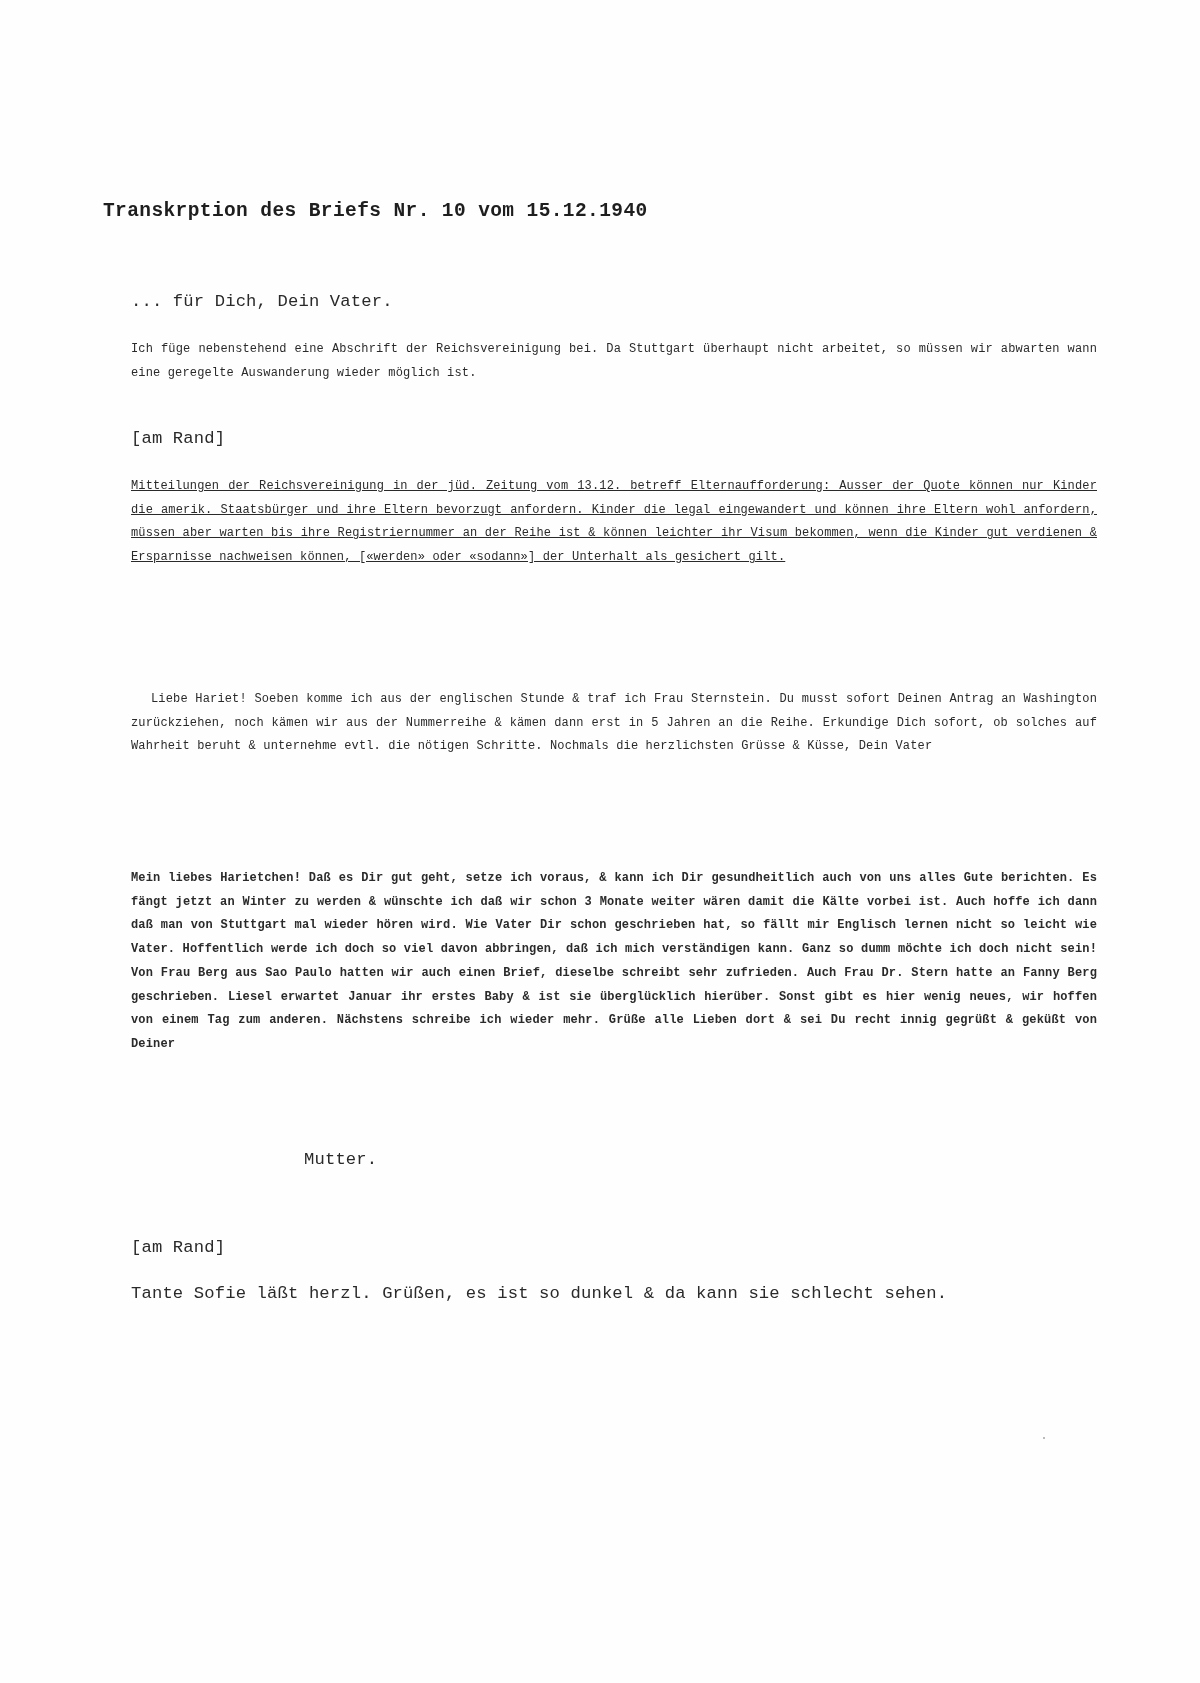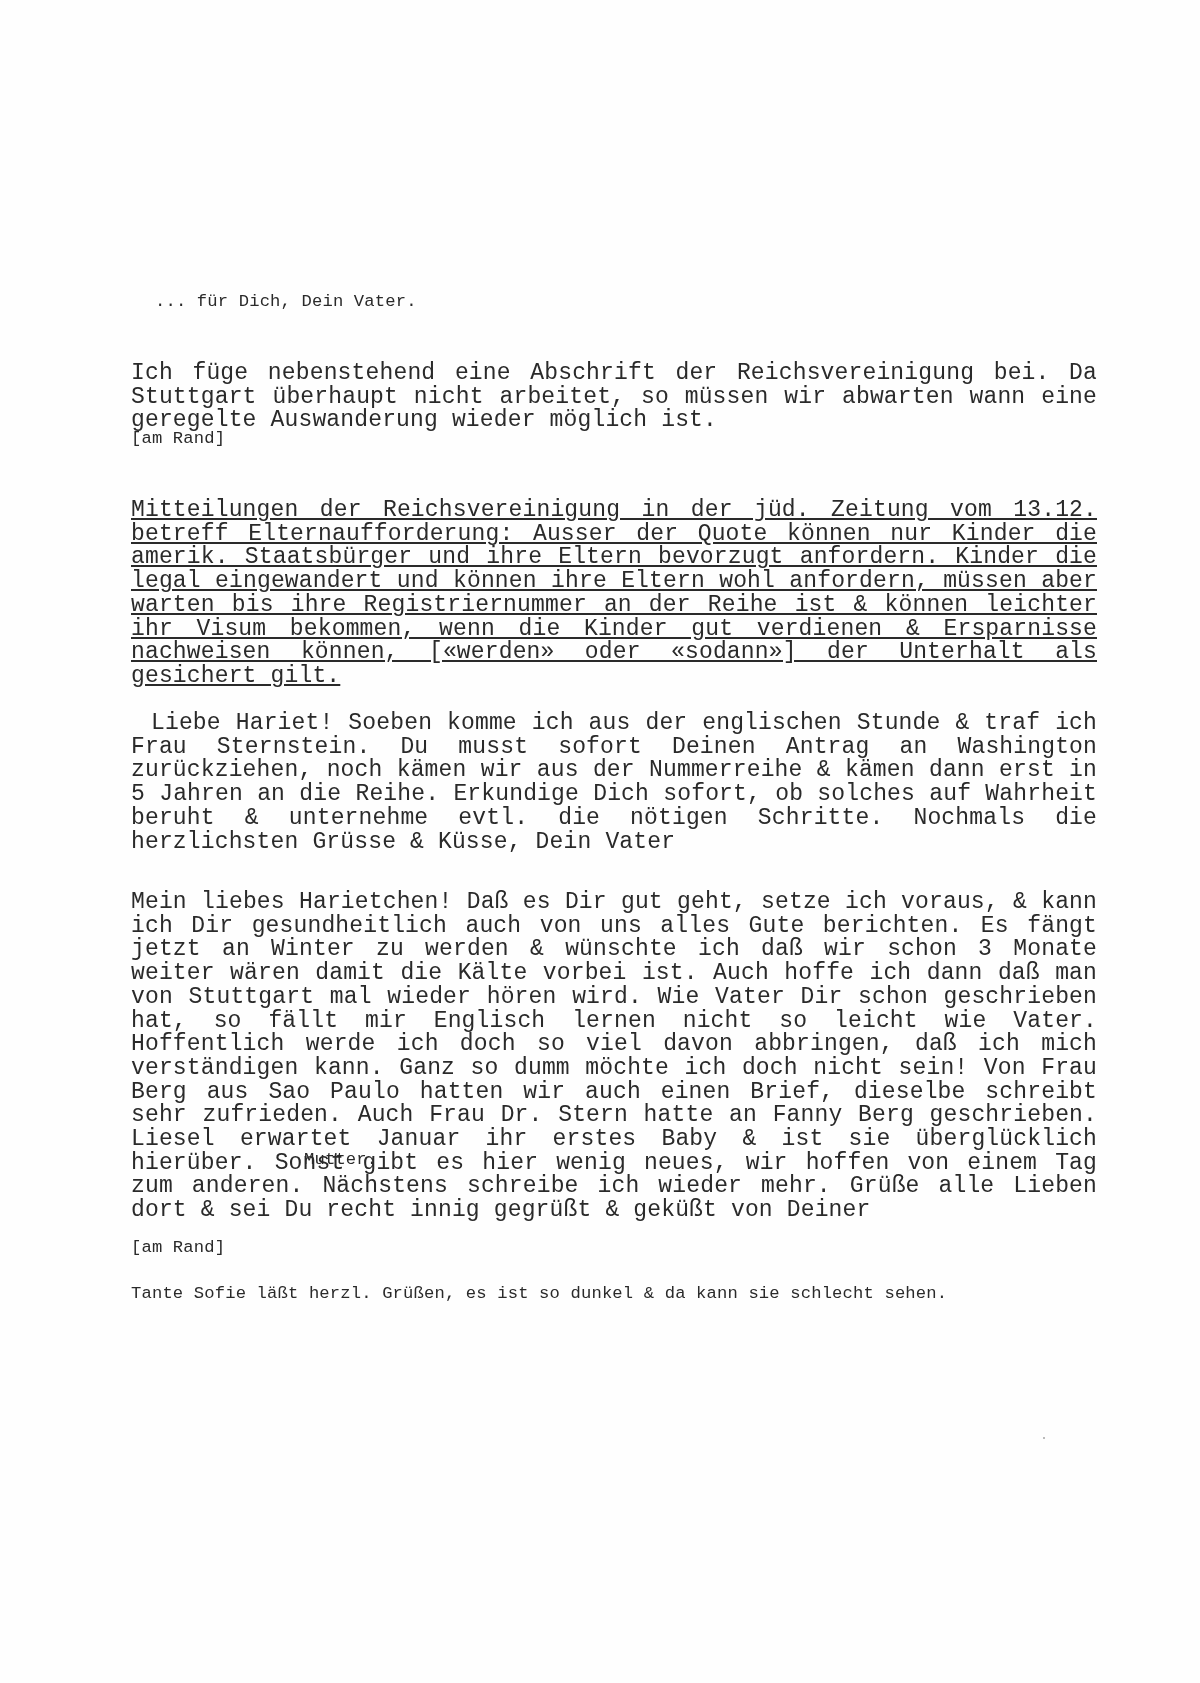--- a/index.html
+++ b/index.html
@@ -11,51 +11,51 @@
       color: #2a2a2a;
     }
     .title {
       position: absolute; left: 103px; top: 200px;
       font-family: "Liberation Mono", "DejaVu Sans Mono", monospace;
       font-weight: bold; font-size: 19.5px; letter-spacing: 0.4px;
       color: #1e1e1e; white-space: nowrap;
     }
     .block {
       position: absolute; left: 131px; width: 966px;
-      font-size: 23px; line-height: 23.7px;
+      font-size: 12px; line-height: 23.7px;
       text-align: justify; text-align-last: left;
       letter-spacing: 0.15px;
-      margin-top: 24px;
     }
     .line { position: absolute; font-size: 17.2px; white-space: nowrap; letter-spacing: 0.15px; }
     .mark { position: absolute; left: 1043px; top: 1437px; width: 2px; height: 2px; background: #bbbbbb; }
   </style>
 </head>
 <body>
 
 <div class="page">
 
+  <div class="title">Transkrption des Briefs Nr. 10 vom 15.12.1940</div>
 
-  <div class="line" style="left:131px; top:292px;margin-left:24px;">... für Dich, Dein Vater.</div>
+  <div class="line" style="left:131px; top:292px;">... für Dich, Dein Vater.</div>
 
   <div class="block" style="top:338px; text-indent:0;">
     <span>Ich füge nebenstehend eine Abschrift der Reichsvereinigung bei. Da Stuttgart überhaupt nicht arbeitet, so müssen wir abwarten wann eine geregelte Auswanderung wieder möglich ist.</span>
   </div>
 
   <div class="line" style="left:131px; top:429px;">[am Rand]</div>
 
   <div class="block" style="top:475px;text-decoration:underline;">
     <span>Mitteilungen der Reichsvereinigung in der jüd. Zeitung vom 13.12. betreff Elternaufforderung: Ausser der Quote können nur Kinder die amerik. Staatsbürger und ihre Eltern bevorzugt anfordern. Kinder die legal eingewandert und können ihre Eltern wohl anfordern, müssen aber warten bis ihre Registriernummer an der Reihe ist &amp; können leichter ihr Visum bekommen, wenn die Kinder gut verdienen &amp; Ersparnisse nachweisen können, [«werden» oder «sodann»] der Unterhalt als gesichert gilt.</span>
   </div>
 
   <div class="block" style="top:688px; text-indent:20px;">
     <span>Liebe Hariet! Soeben komme ich aus der englischen Stunde &amp; traf ich Frau Sternstein. Du musst sofort Deinen Antrag an Washington zurückziehen, noch kämen wir aus der Nummerreihe &amp; kämen dann erst in 5 Jahren an die Reihe. Erkundige Dich sofort, ob solches auf Wahrheit beruht &amp; unternehme evtl. die nötigen Schritte. Nochmals die herzlichsten Grüsse &amp; Küsse, Dein Vater</span>
   </div>
 
-  <div class="block" style="top:867px;">
+  <div class="block" style="top:867px;font-weight:bold;">
     <span>Mein liebes Harietchen! Daß es Dir gut geht, setze ich voraus, &amp; kann ich Dir gesundheitlich auch von uns alles Gute berichten. Es fängt jetzt an Winter zu werden &amp; wünschte ich daß wir schon 3 Monate weiter wären damit die Kälte vorbei ist. Auch hoffe ich dann daß man von Stuttgart mal wieder hören wird. Wie Vater Dir schon geschrieben hat, so fällt mir Englisch lernen nicht so leicht wie Vater. Hoffentlich werde ich doch so viel davon abbringen, daß ich mich verständigen kann. Ganz so dumm möchte ich doch nicht sein! Von Frau Berg aus Sao Paulo hatten wir auch einen Brief, dieselbe schreibt sehr zufrieden. Auch Frau Dr. Stern hatte an Fanny Berg geschrieben. Liesel erwartet Januar ihr erstes Baby &amp; ist sie überglücklich hierüber. Sonst gibt es hier wenig neues, wir hoffen von einem Tag zum anderen. Nächstens schreibe ich wieder mehr. Grüße alle Lieben dort &amp; sei Du recht innig gegrüßt &amp; geküßt von Deiner</span>
   </div>
 
   <div class="line" style="left:260px; top:1150px;margin-left:44px;">Mutter.</div>
 
   <div class="line" style="left:131px; top:1238px;">[am Rand]</div>
 
   <div class="line" style="left:131px; top:1284px;">Tante Sofie läßt herzl. Grüßen, es ist so dunkel &amp; da kann sie schlecht sehen.</div>
 
   <div class="mark"></div>

